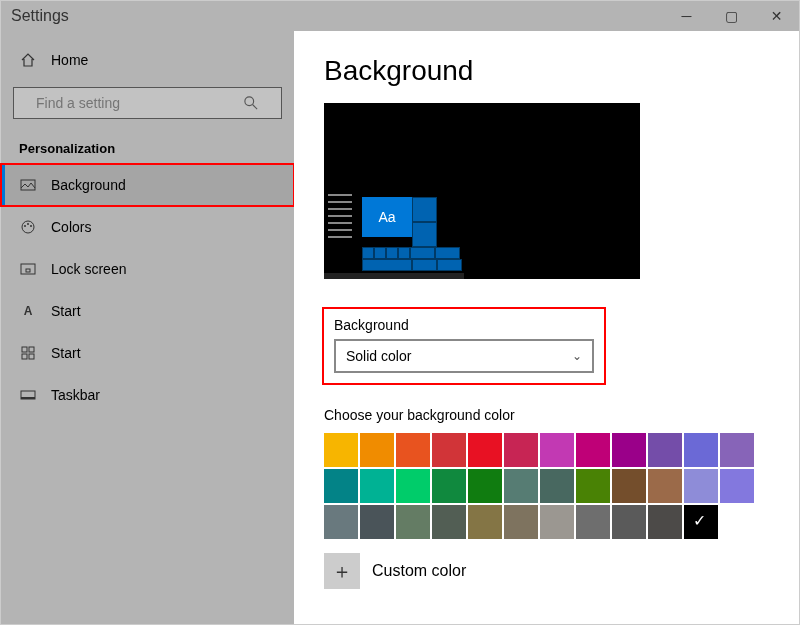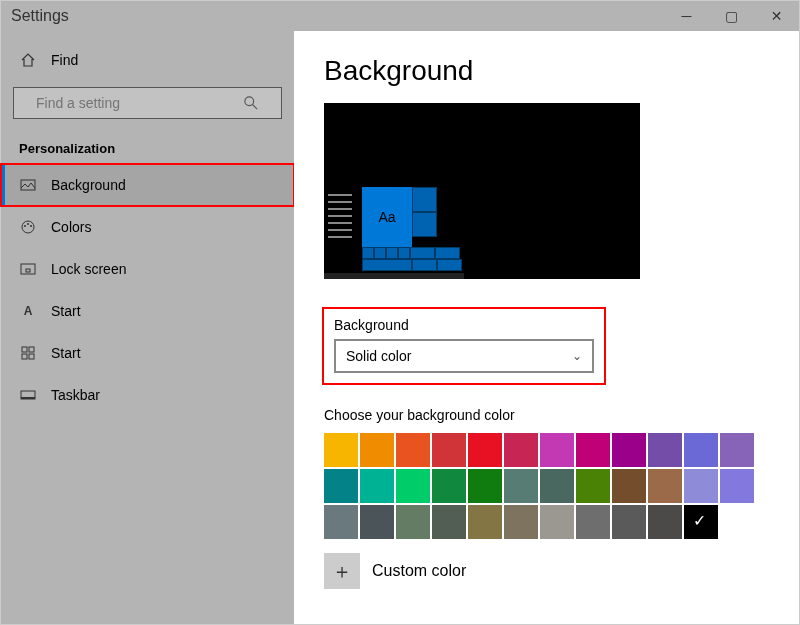--- a/index.html
+++ b/index.html
@@ -18,21 +18,21 @@
 .category { font-size: 13px; font-weight: 600; padding: 14px 18px 8px; }
 .nav-item { display: flex; align-items: center; padding: 12px 18px; gap: 14px; font-size: 14px; }
 .nav-item.selected { background: #a5a5a5; border-left: 4px solid #0078d7; padding-left: 14px; }
 .highlight-red { outline: 2px solid red; outline-offset: -1px; }
 .content { flex: 1; background: #fff; padding: 24px 0 0 30px; overflow: hidden; }
 h1 { font-size: 28px; font-weight: 400; margin-bottom: 16px; }
 .preview { width: 316px; height: 176px; background: #000; position: relative; margin-bottom: 30px; }
 .preview-lines { position: absolute; left: 4px; bottom: 36px; }
 .preview-lines div { width: 24px; height: 2px; background: #888; margin-bottom: 5px; }
 .preview-tiles { position: absolute; left: 38px; bottom: 8px; }
-.tile-big { width: 50px; height: 60px; background: #0078d7; display: flex; align-items: center; justify-content: center; color: #000000; font-size: 14px; }
+.tile-big { width: 50px; height: 40px; background: #0078d7; display: flex; align-items: center; justify-content: center; color: #ffffff; font-size: 14px; }
 .tile-row { display: flex; }
 .tile-sm { width: 12px; height: 12px; background: #0063b1; border: 1px solid #003a66; }
 .tile-med { width: 25px; height: 25px; background: #0063b1; border: 1px solid #003a66; }
 .preview-bar { position: absolute; bottom: 0; left: 0; width: 140px; height: 6px; background: #222; }
 .dropdown-section { width: 280px; outline: 2px solid red; padding: 8px 10px 10px; margin-bottom: 24px; }
 .field-label { font-size: 14px; margin-bottom: 6px; }
 .dropdown { border: 2px solid #888; height: 34px; display: flex; align-items: center; justify-content: space-between; padding: 0 10px; font-size: 14px; }
 .chev { font-size: 12px; color: #555; }
 .color-label { font-size: 14px; margin-bottom: 10px; }
 .color-grid { display: flex; flex-wrap: wrap; width: 432px; gap: 2px; margin-bottom: 14px; }
@@ -55,21 +55,21 @@
     </div>
   </div>
   <div class="body">
     <div class="sidebar">
       <div class="nav-home">
         <span class="icon">
           <svg width="16" height="16" viewBox="0 0 16 16">
               <path d="M2 8 L8 2 L14 8 M4 7 V14 H12 V7" fill="none" stroke="#333" stroke-width="1.2"></path>
             </svg>
         </span>
-        <span>Find</span>
+        <span>Home</span>
       </div>
       <div class="search-wrap">
         <div class="search">
           <input placeholder="Find a setting" style="">
           <span class="icon">
             <svg width="14" height="14" viewBox="0 0 16 16">
                 <circle cx="6" cy="6" r="5" fill="none" stroke="#555" stroke-width="1.3"></circle>
                 <line x1="10" y1="10" x2="15" y2="15" stroke="#555" stroke-width="1.3"></line>
               </svg>
           </span>

